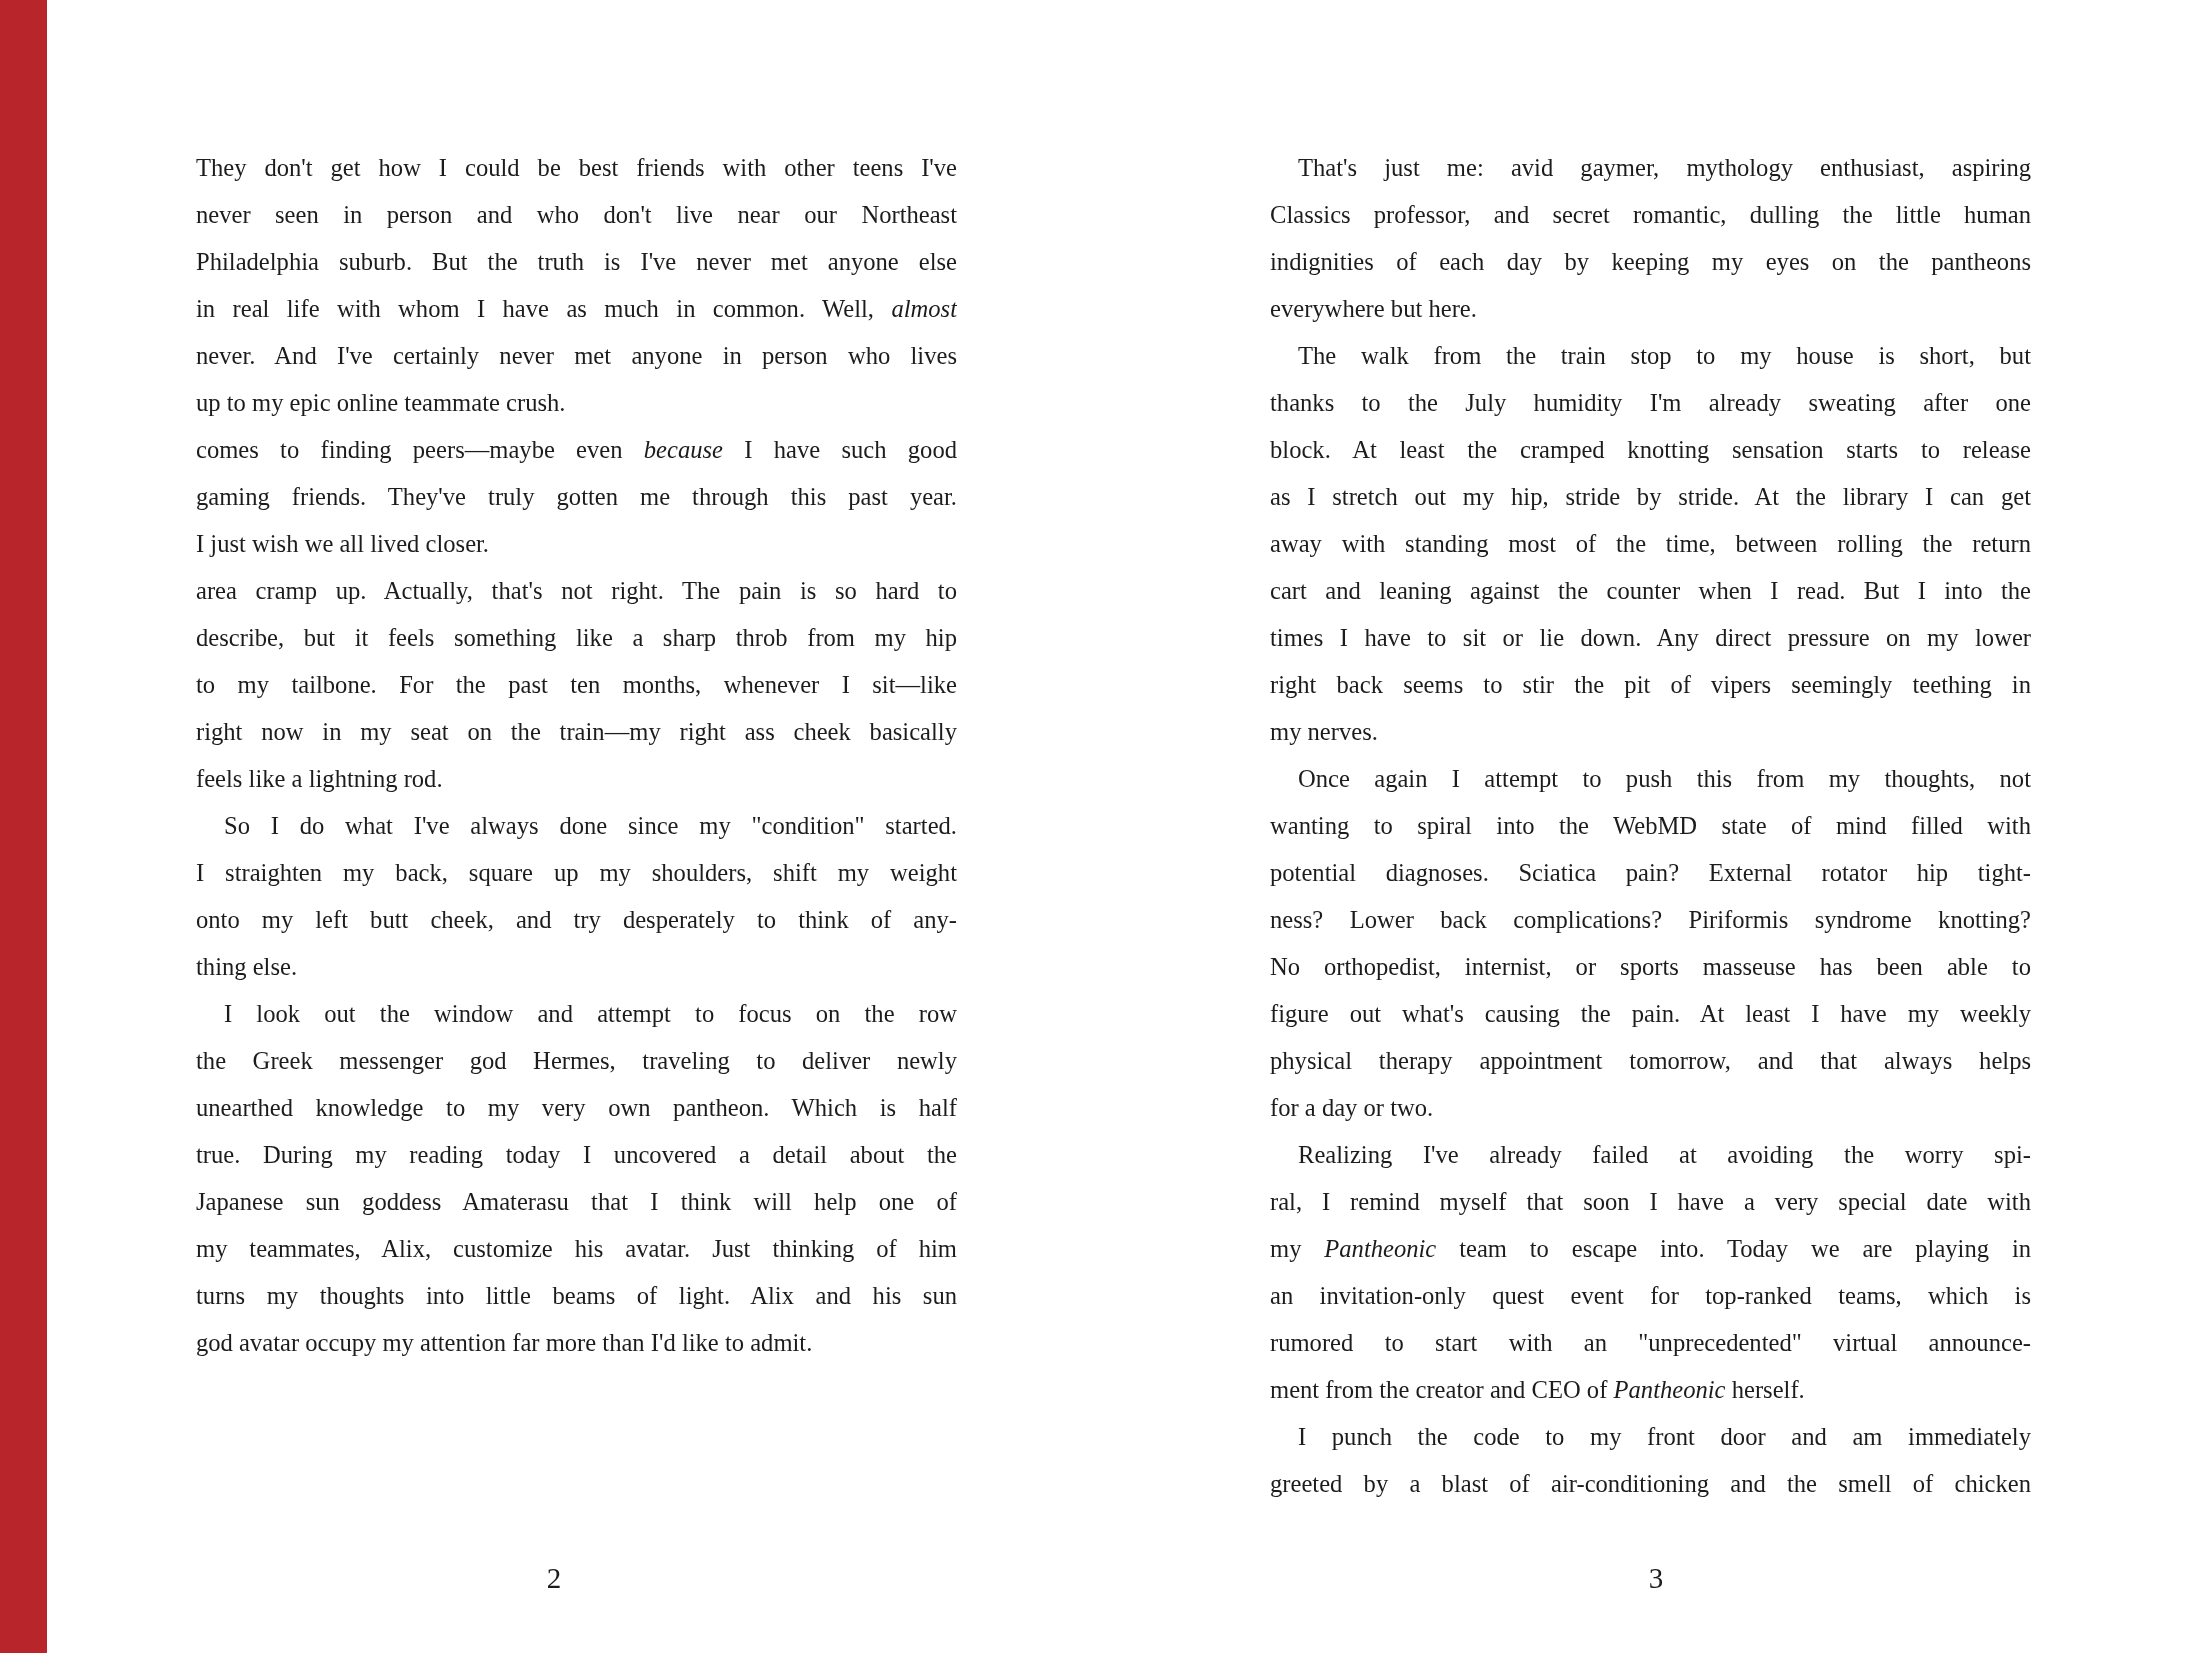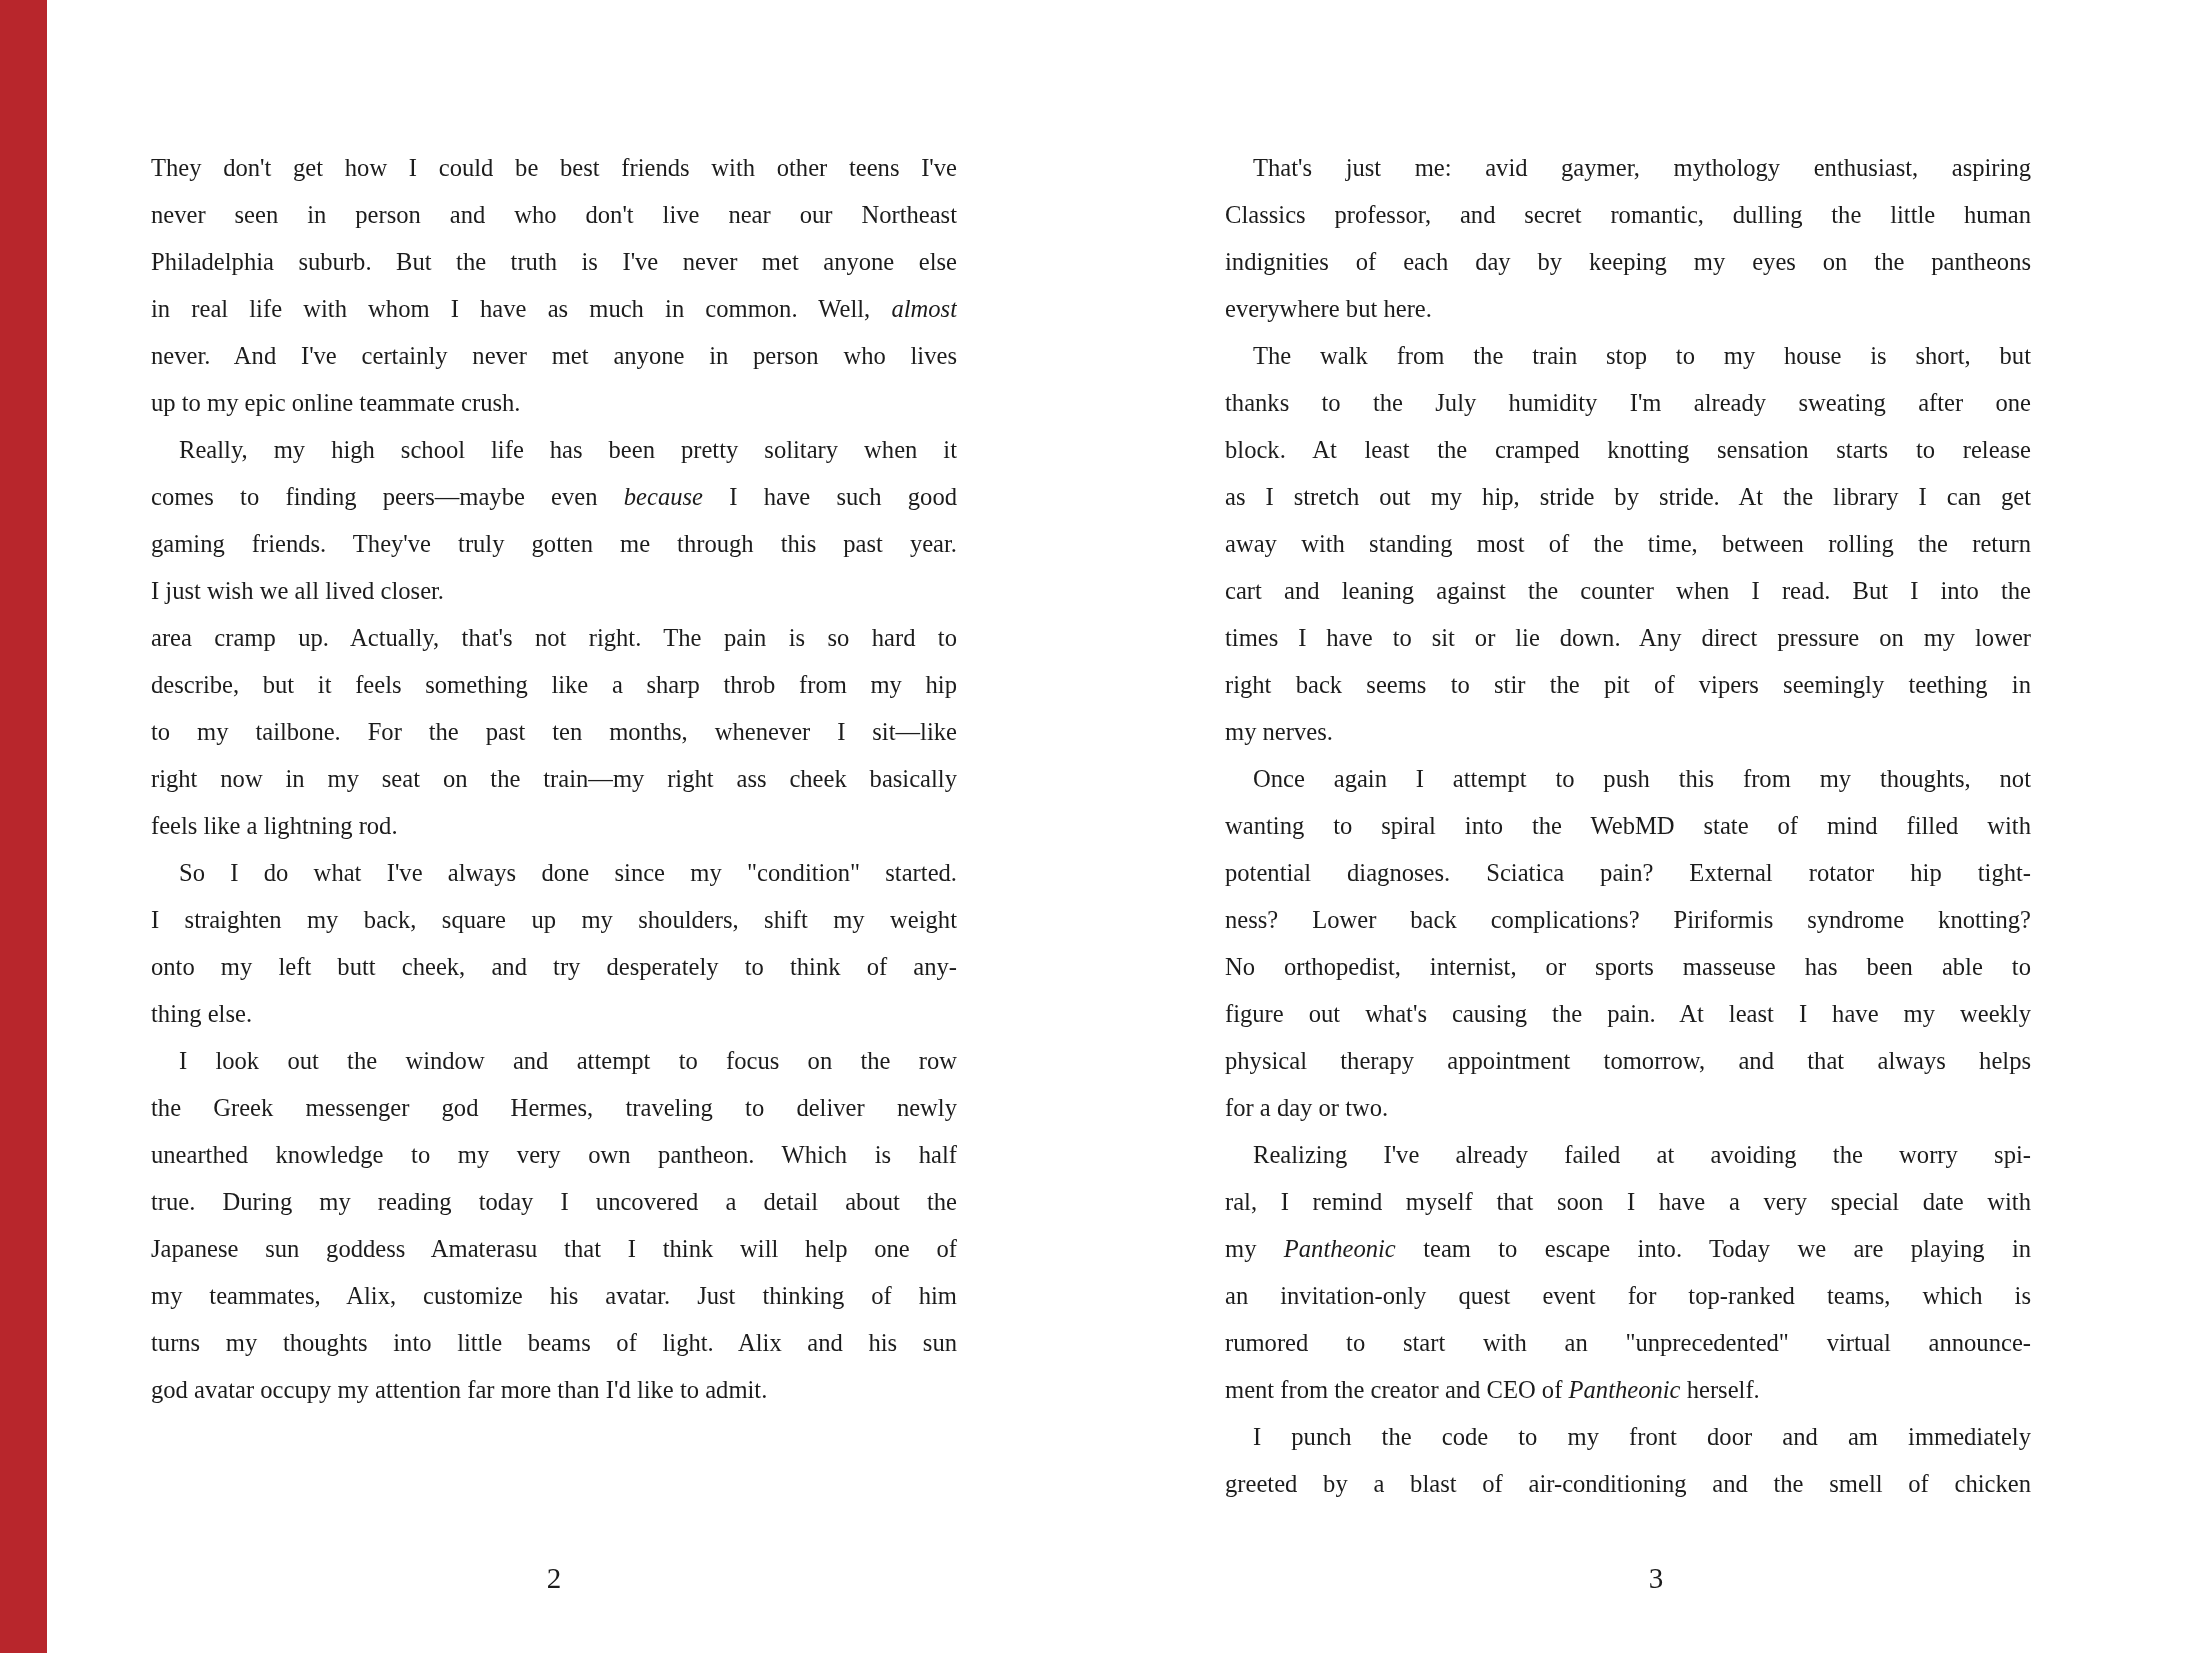--- a/index.html
+++ b/index.html
@@ -25,20 +25,21 @@
   }
   #page-left  { left: 151px; }
   #page-right { left: 1225px; }
   .line {
     height: 47px;
     line-height: 47px;
     font-size: 24.6px;
     text-align: justify;
     text-align-last: justify;
     overflow: hidden;
+    margin-left: 45px;
   }
   .line.last { text-align-last: left; }
   .line.ind  { text-indent: 28px; }
   .it { font-style: italic; }
   .pagenum {
     position: absolute;
     top: 1561px;
     width: 806px;
     text-align: center;
     font-size: 29px;
@@ -54,21 +55,20 @@
 
 <main>
   <section class="col" id="page-left">
     <div class="lines">
         <div class="line"><span>They don't get how I could be best friends with other teens I've</span></div>
         <div class="line"><span>never seen in person and who don't live near our Northeast</span></div>
         <div class="line"><span>Philadelphia suburb. But the truth is I've never met anyone else</span></div>
         <div class="line"><span>in real life with whom I have as much in common. Well, </span><span class="it">almost</span></div>
         <div class="line"><span>never. And I've certainly never met anyone in person who lives</span></div>
         <div class="line last"><span>up to my epic online teammate crush.</span></div>
-        <div class="line ind"><span>Really, my high school life has been pretty solitary when it</span></div>
         <div class="line"><span>comes to finding peers—maybe even </span><span class="it">because</span><span> I have such good</span></div>
         <div class="line"><span>gaming friends. They've truly gotten me through this past year.</span></div>
         <div class="line last"><span>I just wish we all lived closer.</span></div>
         <div class="line"><span>area cramp up. Actually, that's not right. The pain is so hard to</span></div>
         <div class="line"><span>describe, but it feels something like a sharp throb from my hip</span></div>
         <div class="line"><span>to my tailbone. For the past ten months, whenever I sit—like</span></div>
         <div class="line"><span>right now in my seat on the train—my right ass cheek basically</span></div>
         <div class="line last"><span>feels like a lightning rod.</span></div>
         <div class="line ind"><span>So I do what I've always done since my "condition" started.</span></div>
         <div class="line"><span>I straighten my back, square up my shoulders, shift my weight</span></div>

